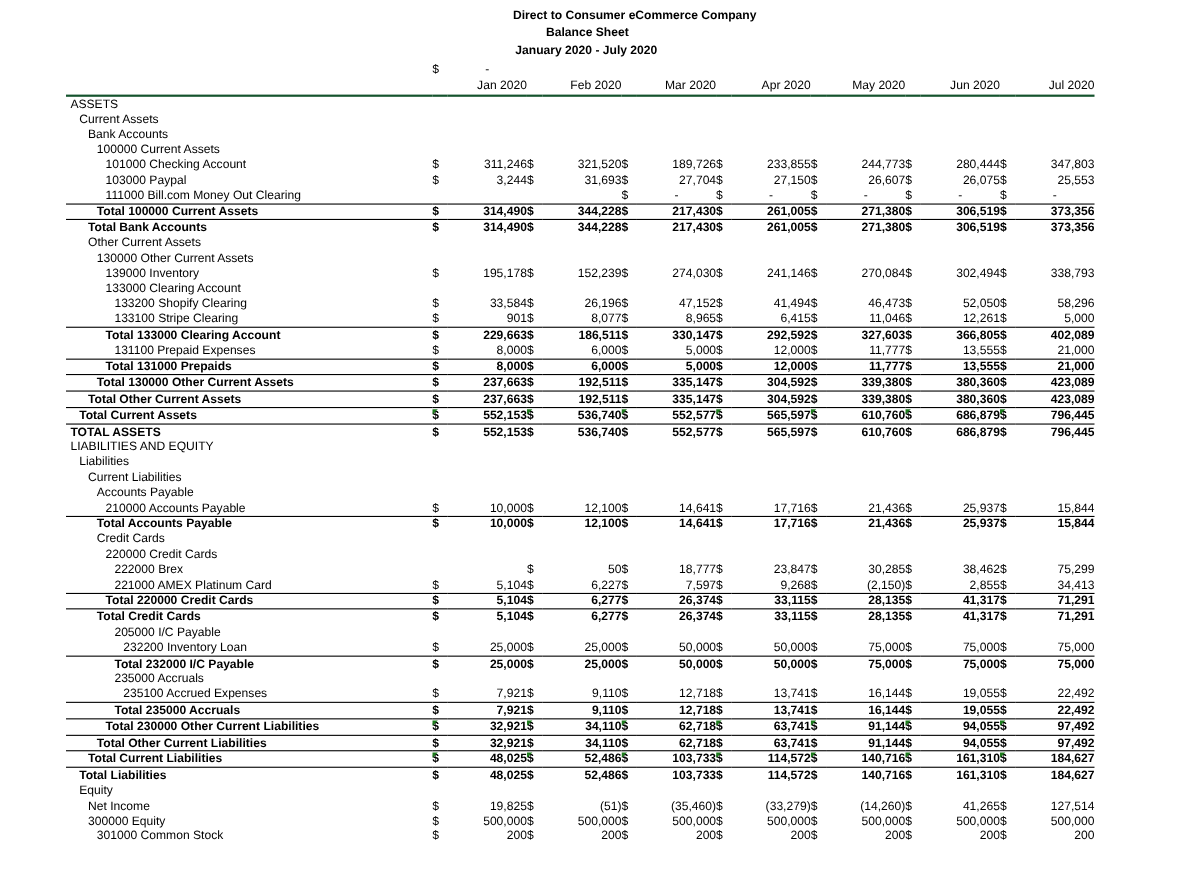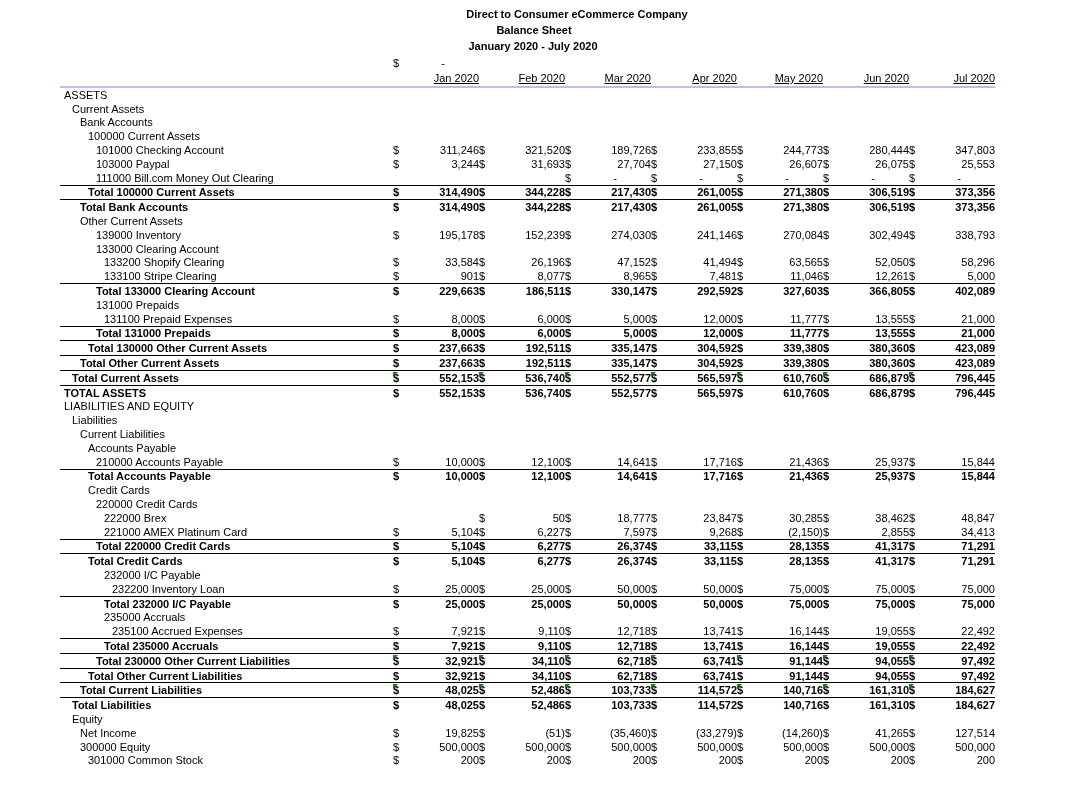--- a/index.html
+++ b/index.html
@@ -11,21 +11,21 @@
   .t1{position:relative;left:37px;}
   .t2{position:relative;left:-6px;}
   .t3{position:relative;left:-7px;}
   table.grid{border-collapse:collapse;table-layout:fixed;margin-left:60px;width:935px;margin-top:1px;}
   table.grid td{padding:0;height:13.8px;vertical-align:middle;white-space:nowrap;overflow:hidden;line-height:12px;}
   td.lbl{text-align:left;}
   td.dol{text-align:left;position:relative;padding-left:1px;}
   td.val{text-align:right;padding-right:3px;}
   td.val.dash{text-align:center;}
   tr.prerow td{height:15px;}
-  tr.months td{height:16px;border-bottom:2px solid #c4b5fd;text-decoration:underline;}
+  tr.months td{height:16px;border-bottom:2px solid #14532d;}
   tr.months td.val{font-weight:normal;}
   tr.b{font-weight:bold;}
   tr.ln td{border-bottom:1px solid #000;}
   .tri{
     position:absolute;top:1px;left:0;width:0;height:0;display:block;
     border-top:5px solid #1d7c1d;border-right:5px solid transparent;
   }
 </style>
 </head>
 <body>
@@ -245,20 +245,37 @@
           <td class="dol"></td>
           <td class="val"></td>
           <td class="dol"></td>
           <td class="val"></td>
           <td class="dol"></td>
           <td class="val"></td>
           <td class="dol"></td>
           <td class="val"></td>
         </tr>
         <tr>
+          <td class="lbl" style="padding-left: 28px;">130000 Other Current Assets</td>
+          <td class="dol"></td>
+          <td class="val"></td>
+          <td class="dol"></td>
+          <td class="val"></td>
+          <td class="dol"></td>
+          <td class="val"></td>
+          <td class="dol"></td>
+          <td class="val"></td>
+          <td class="dol"></td>
+          <td class="val"></td>
+          <td class="dol"></td>
+          <td class="val"></td>
+          <td class="dol"></td>
+          <td class="val"></td>
+        </tr>
+        <tr>
           <td class="lbl" style="padding-left: 36px;">139000 Inventory</td>
           <td class="dol"><span>$</span></td>
           <td class="val">195,178</td>
           <td class="dol"><span>$</span></td>
           <td class="val">152,239</td>
           <td class="dol"><span>$</span></td>
           <td class="val">274,030</td>
           <td class="dol"><span>$</span></td>
           <td class="val">241,146</td>
           <td class="dol"><span>$</span></td>
@@ -289,36 +306,36 @@
           <td class="lbl" style="padding-left: 44px;">133200 Shopify Clearing</td>
           <td class="dol"><span>$</span></td>
           <td class="val">33,584</td>
           <td class="dol"><span>$</span></td>
           <td class="val">26,196</td>
           <td class="dol"><span>$</span></td>
           <td class="val">47,152</td>
           <td class="dol"><span>$</span></td>
           <td class="val">41,494</td>
           <td class="dol"><span>$</span></td>
-          <td class="val">63,565</td>
+          <td class="val">46,473</td>
           <td class="dol"><span>$</span></td>
           <td class="val">52,050</td>
           <td class="dol"><span>$</span></td>
           <td class="val">58,296</td>
         </tr>
         <tr class="ln">
           <td class="lbl" style="padding-left: 44px;">133100 Stripe Clearing</td>
           <td class="dol"><span>$</span></td>
           <td class="val">901</td>
           <td class="dol"><span>$</span></td>
           <td class="val">8,077</td>
           <td class="dol"><span>$</span></td>
           <td class="val">8,965</td>
           <td class="dol"><span>$</span></td>
-          <td class="val">7,481</td>
+          <td class="val">6,415</td>
           <td class="dol"><span>$</span></td>
           <td class="val">11,046</td>
           <td class="dol"><span>$</span></td>
           <td class="val">12,261</td>
           <td class="dol"><span>$</span></td>
           <td class="val">5,000</td>
         </tr>
         <tr class="b">
           <td class="lbl" style="padding-left: 36px;">Total 133000 Clearing Account</td>
           <td class="dol"><span>$</span></td>
@@ -329,37 +346,20 @@
           <td class="val">330,147</td>
           <td class="dol"><span>$</span></td>
           <td class="val">292,592</td>
           <td class="dol"><span>$</span></td>
           <td class="val">327,603</td>
           <td class="dol"><span>$</span></td>
           <td class="val">366,805</td>
           <td class="dol"><span>$</span></td>
           <td class="val">402,089</td>
         </tr>
-        <tr>
-          <td class="lbl" style="padding-left: 36px;">131000 Prepaids</td>
-          <td class="dol"></td>
-          <td class="val"></td>
-          <td class="dol"></td>
-          <td class="val"></td>
-          <td class="dol"></td>
-          <td class="val"></td>
-          <td class="dol"></td>
-          <td class="val"></td>
-          <td class="dol"></td>
-          <td class="val"></td>
-          <td class="dol"></td>
-          <td class="val"></td>
-          <td class="dol"></td>
-          <td class="val"></td>
-        </tr>
         <tr class="ln">
           <td class="lbl" style="padding-left: 44px;">131100 Prepaid Expenses</td>
           <td class="dol"><span>$</span></td>
           <td class="val">8,000</td>
           <td class="dol"><span>$</span></td>
           <td class="val">6,000</td>
           <td class="dol"><span>$</span></td>
           <td class="val">5,000</td>
           <td class="dol"><span>$</span></td>
           <td class="val">12,000</td>
@@ -599,21 +599,21 @@
           <td class="val">50</td>
           <td class="dol"><span>$</span></td>
           <td class="val">18,777</td>
           <td class="dol"><span>$</span></td>
           <td class="val">23,847</td>
           <td class="dol"><span>$</span></td>
           <td class="val">30,285</td>
           <td class="dol"><span>$</span></td>
           <td class="val">38,462</td>
           <td class="dol"><span>$</span></td>
-          <td class="val">48,847</td>
+          <td class="val">75,299</td>
         </tr>
         <tr class="ln">
           <td class="lbl" style="padding-left: 44px;">221000 AMEX Platinum Card</td>
           <td class="dol"><span>$</span></td>
           <td class="val">5,104</td>
           <td class="dol"><span>$</span></td>
           <td class="val">6,227</td>
           <td class="dol"><span>$</span></td>
           <td class="val">7,597</td>
           <td class="dol"><span>$</span></td>
@@ -653,21 +653,21 @@
           <td class="dol"><span>$</span></td>
           <td class="val">33,115</td>
           <td class="dol"><span>$</span></td>
           <td class="val">28,135</td>
           <td class="dol"><span>$</span></td>
           <td class="val">41,317</td>
           <td class="dol"><span>$</span></td>
           <td class="val">71,291</td>
         </tr>
         <tr>
-          <td class="lbl" style="padding-left: 44px;">232000 I/C Payable</td>
+          <td class="lbl" style="padding-left: 44px;">205000 I/C Payable</td>
           <td class="dol"></td>
           <td class="val"></td>
           <td class="dol"></td>
           <td class="val"></td>
           <td class="dol"></td>
           <td class="val"></td>
           <td class="dol"></td>
           <td class="val"></td>
           <td class="dol"></td>
           <td class="val"></td>

